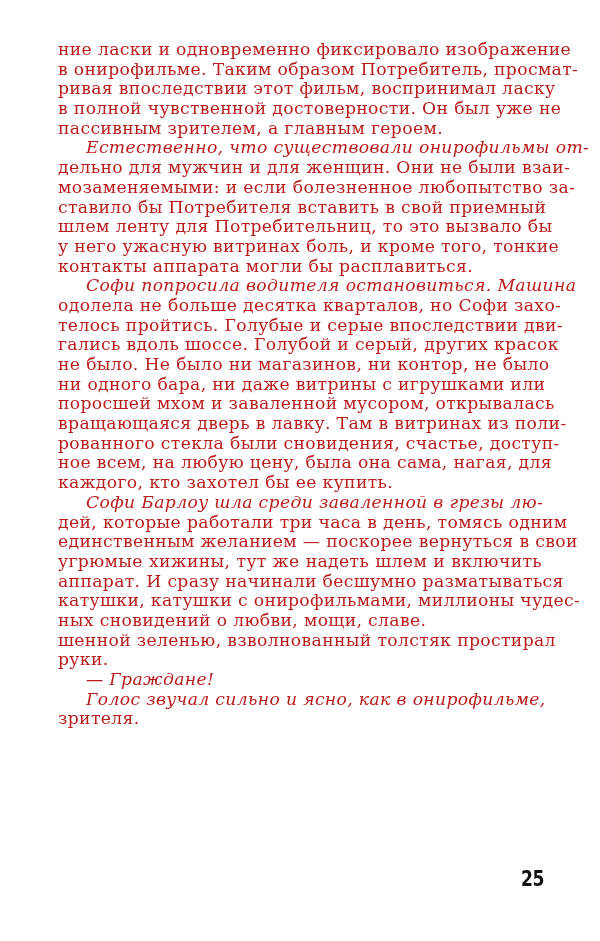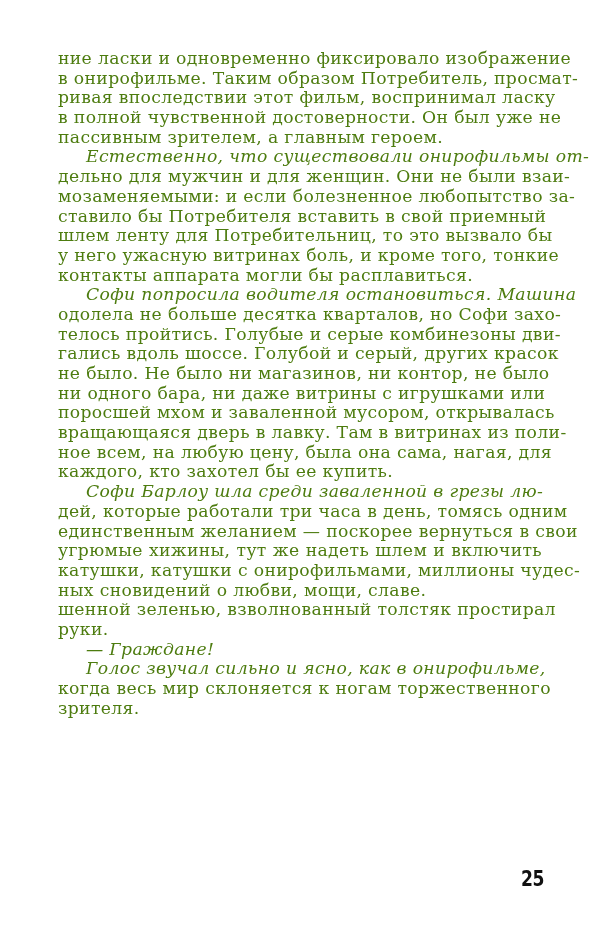--- a/index.html
+++ b/index.html
@@ -1,25 +1,25 @@
 <!DOCTYPE html>
 <html><head>
 <meta charset="utf-8">
 <style>
   html, body { margin: 0; padding: 0; background: #ffffff; }
   body { width: 600px; height: 941px; position: relative; overflow: hidden; }
   .page-text {
     position: absolute;
     left: 58px;
-    top: 49px;
+    top: 40px;
     width: 484px;
     font-family: "DejaVu Serif", serif;
     font-size: 17.2px;
     line-height: 19.7px;
-    color: #4d7c0f;
+    color: #b91c1c;
     letter-spacing: 0.35px;
   }
   .line {
     display: block;
     height: 19.7px;
     white-space: nowrap;
     text-align: justify;
     text-align-last: justify;
   }
   .line.last { text-align-last: left; }
@@ -56,49 +56,50 @@
     <span class="line">мозаменяемыми: и если болезненное любопытство за-</span>
     <span class="line">ставило бы Потребителя вставить в свой приемный</span>
     <span class="line">шлем ленту для Потребительниц, то это вызвало бы</span>
     <span class="line">у него ужасную витринах боль, и кроме того, тонкие</span>
     <span class="line last">контакты аппарата могли бы расплавиться.</span>
   </div>
 
   <div>
     <span class="line indent">Софи попросила водителя остановиться. Машина</span>
     <span class="line">одолела не больше десятка кварталов, но Софи захо-</span>
-    <span class="line">телось пройтись. Голубые и серые комбинезоны дви-</span>
+    <span class="line">телось пройтись. Голубые и серые впоследствии дви-</span>
     <span class="line">гались вдоль шоссе. Голубой и серый, других красок</span>
     <span class="line">не было. Не было ни магазинов, ни контор, не было</span>
     <span class="line">ни одного бара, ни даже витрины с игрушками или</span>
     <span class="line">поросшей мхом и заваленной мусором, открывалась</span>
     <span class="line">вращающаяся дверь в лавку. Там в витринах из поли-</span>
+    <span class="line">рованного стекла были сновидения, счастье, доступ-</span>
     <span class="line">ное всем, на любую цену, была она сама, нагая, для</span>
     <span class="line last">каждого, кто захотел бы ее купить.</span>
   </div>
 
   <div>
     <span class="line indent">Софи Барлоу шла среди заваленной в грезы лю-</span>
     <span class="line">дей, которые работали три часа в день, томясь одним</span>
     <span class="line">единственным желанием — поскорее вернуться в свои</span>
     <span class="line">угрюмые хижины, тут же надеть шлем и включить</span>
+    <span class="line">аппарат. И сразу начинали бесшумно разматываться</span>
     <span class="line">катушки, катушки с онирофильмами, миллионы чудес-</span>
     <span class="line last">ных сновидений о любви, мощи, славе.</span>
   </div>
 
   <div>
     <span class="line">шенной зеленью, взволнованный толстяк простирал</span>
     <span class="line last">руки.</span>
   </div>
 
   <div>
     <span class="line indent last">— Граждане!</span>
   </div>
 
   <div>
     <span class="line indent">Голос звучал сильно и ясно, как в онирофильме,</span>
-    <span class="line">когда весь мир склоняется к ногам торжественного</span>
     <span class="line last">зрителя.</span>
   </div>
 
 </div>
 
 <div class="page-number">25</div>
 
 </body></html>

